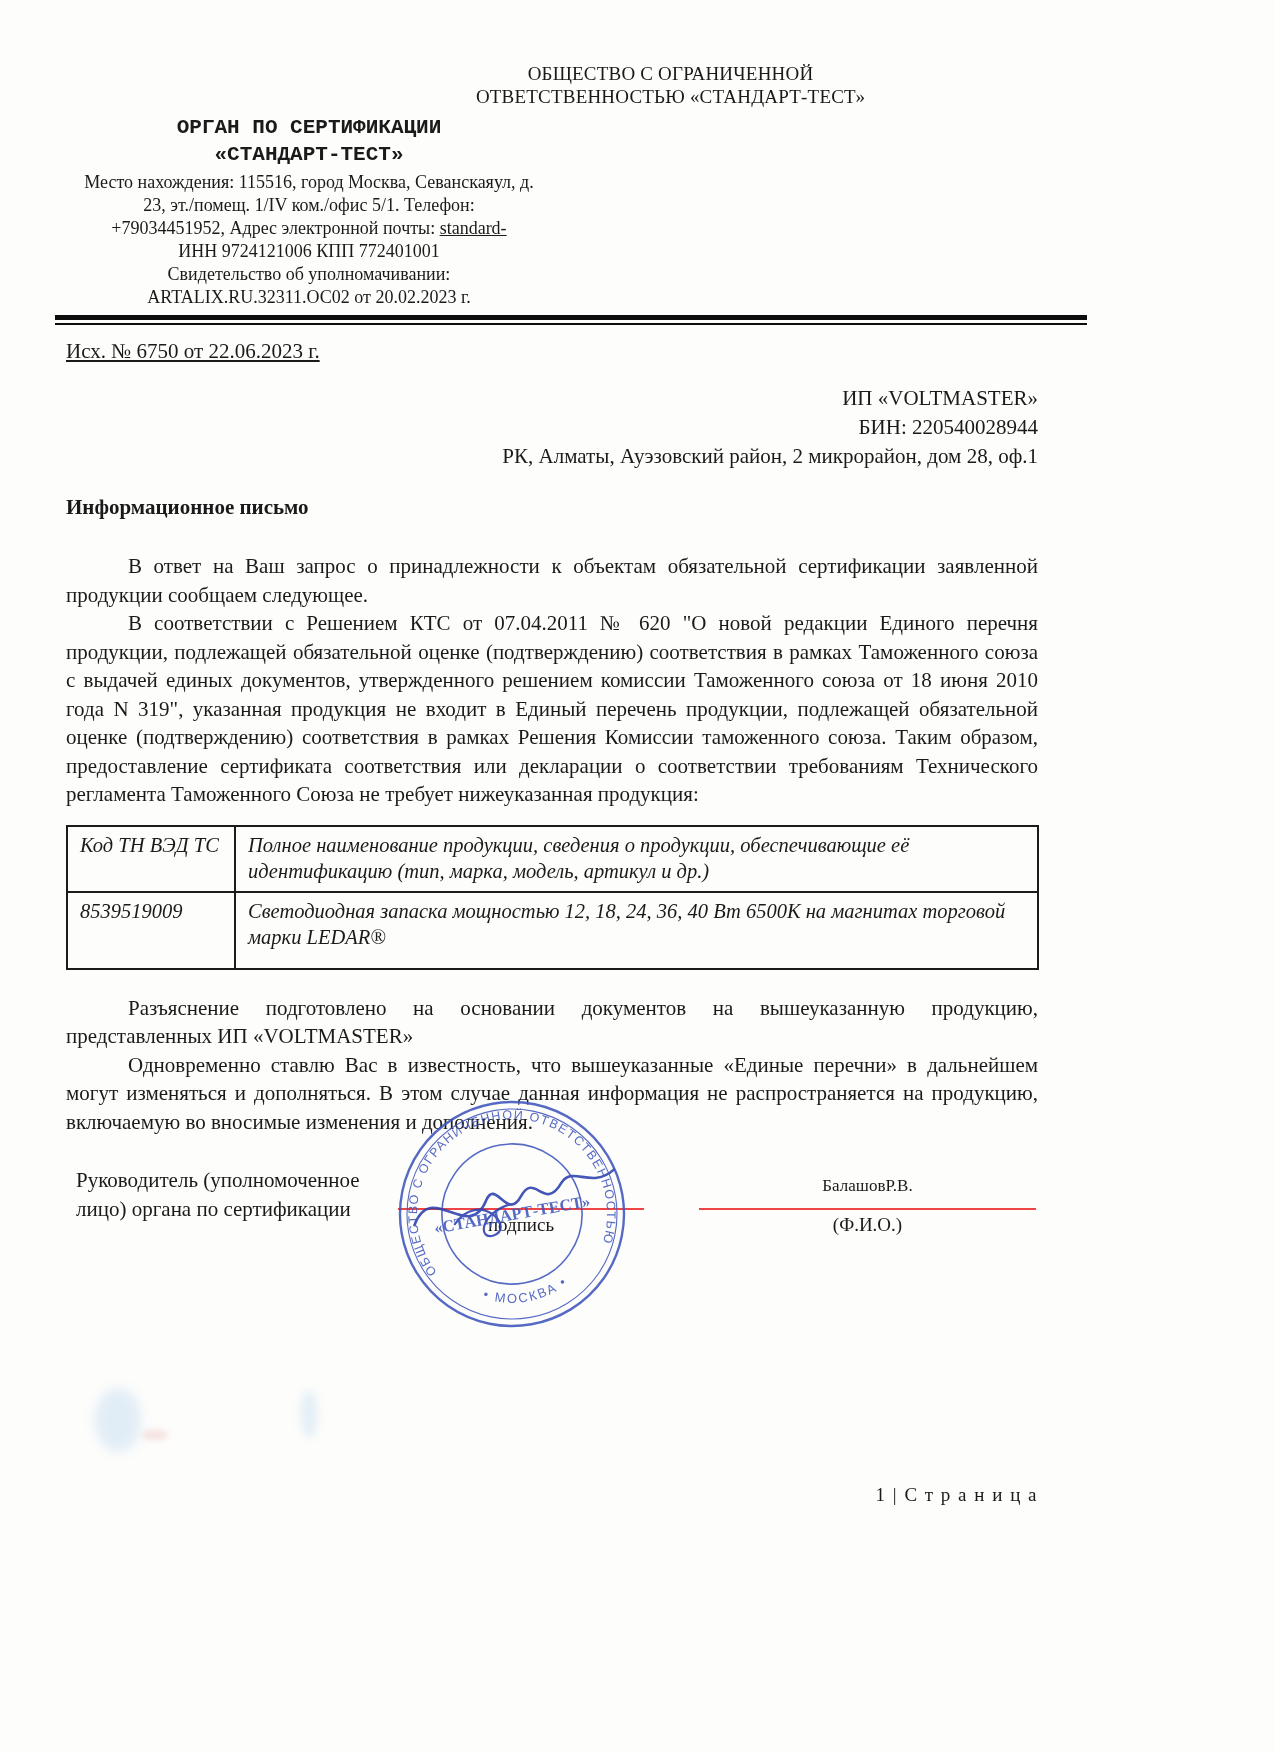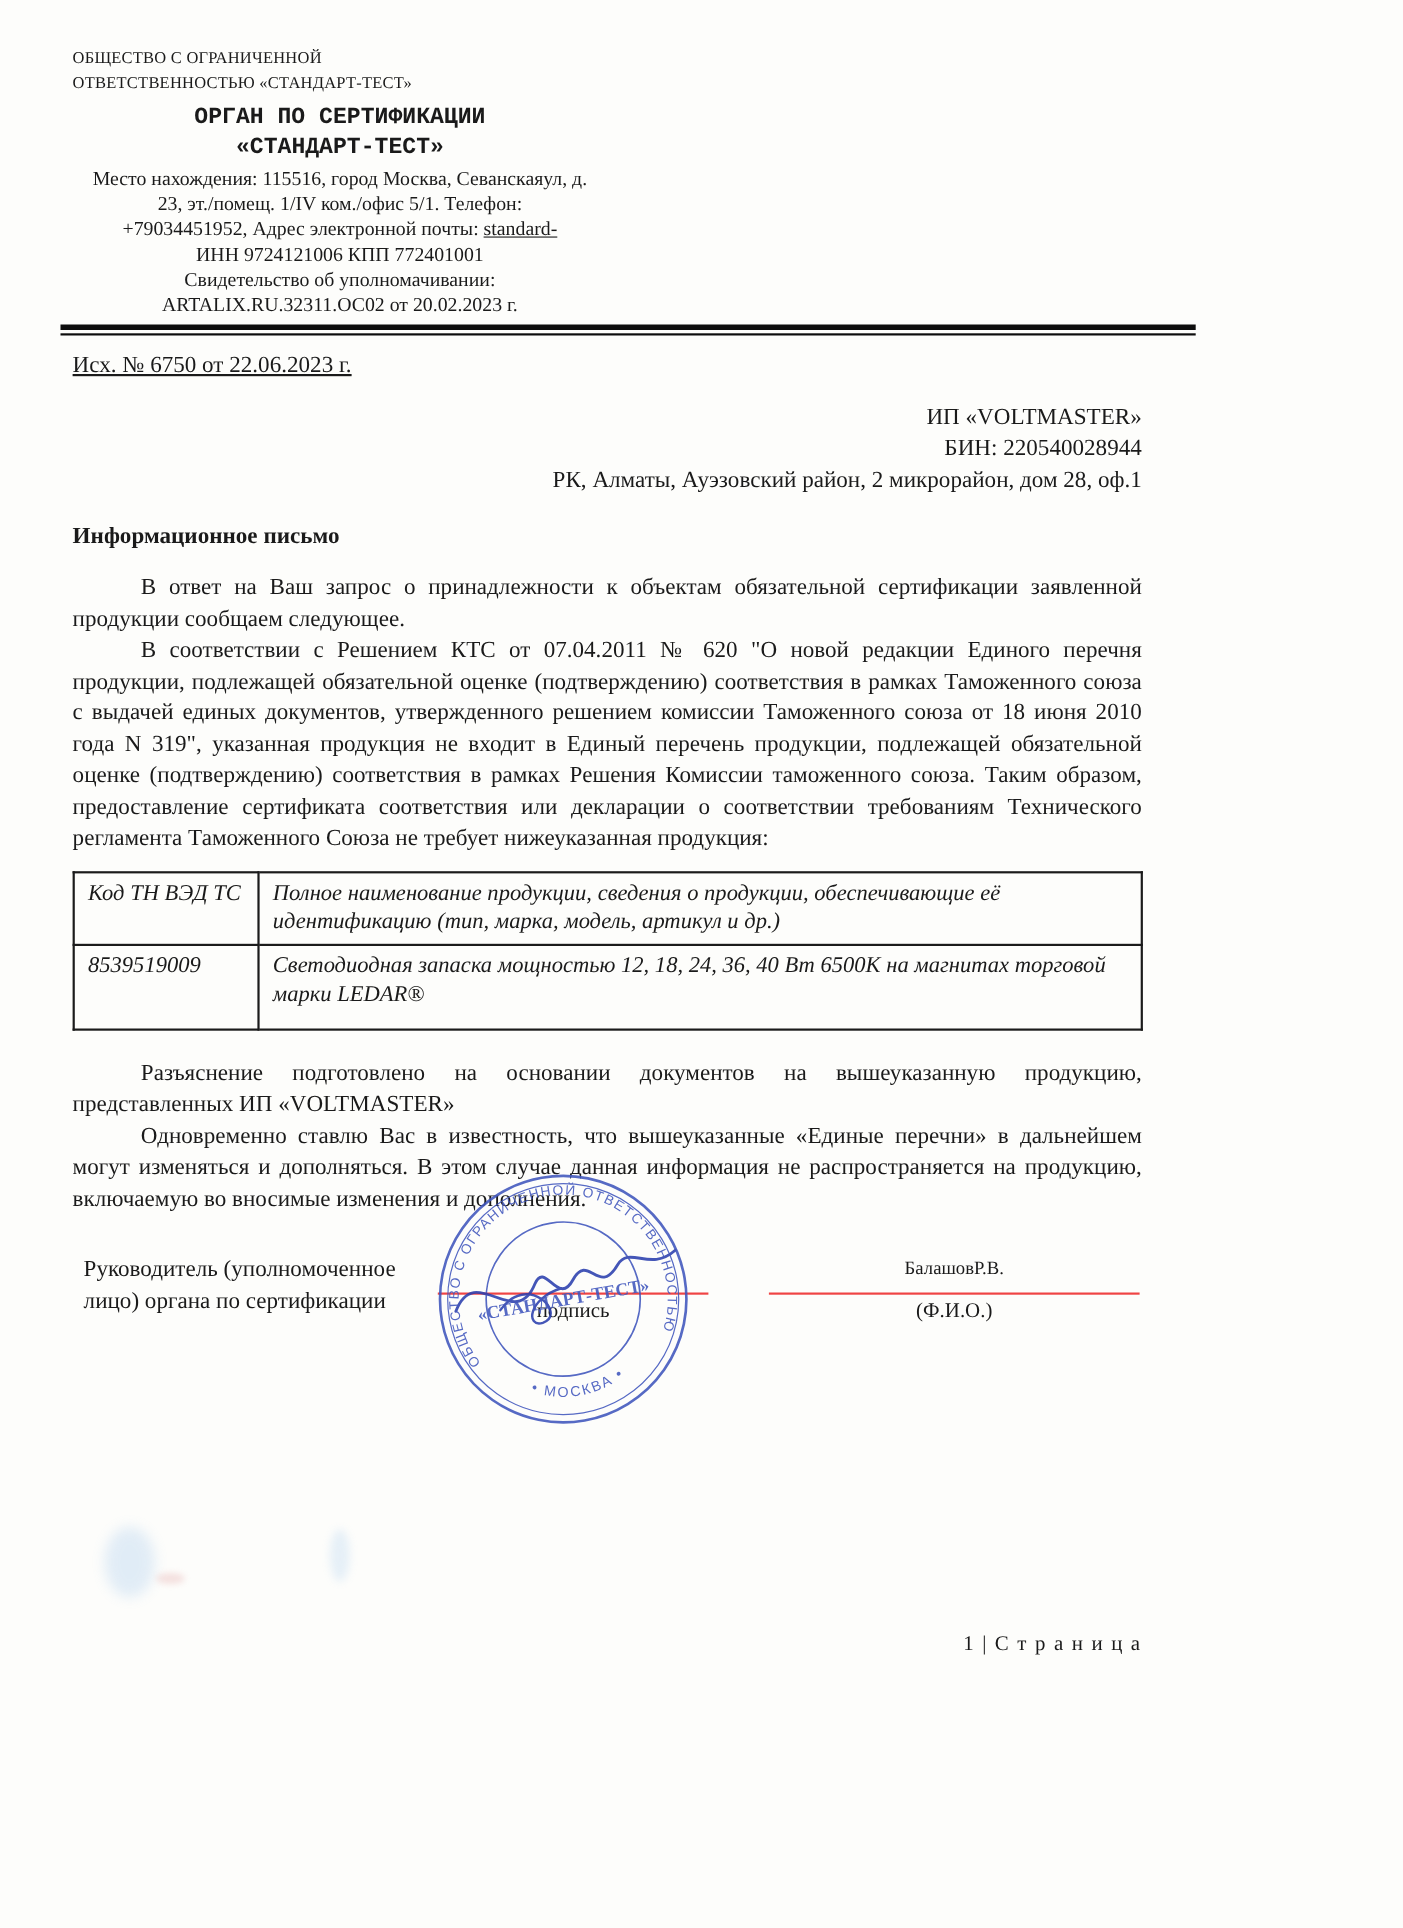--- a/index.html
+++ b/index.html
@@ -7,46 +7,46 @@
   .page {
     position:relative;
     width:1275px; height:1753px;
     margin:0 auto;
     background:#fdfdfb;
     color:#1a1a1a;
     font-family:"Liberation Serif","DejaVu Serif",serif;
     overflow:hidden;
   }
   
-  .company { padding:42px 0 0 66px; font-size:15px; line-height:23px; letter-spacing:.2px; }
+  .company { padding:62px 0 0 66px; font-size:19px; line-height:23px; letter-spacing:.2px;text-align:center; }
   .org { width:478px; margin:6px 0 0 70px; text-align:center; }
   .org-title { font-size:21px; font-weight:bold; line-height:27px;font-family:Liberation Mono, monospace; }
   .org-contact { margin-top:3px; font-size:18px; line-height:23px; }
   .org-contact .link { text-decoration:underline; }
   .rule { margin:6px 0 0 55px; width:1032px; height:10px;
           border-top:5px solid #0d0d0d; border-bottom:2px solid #0d0d0d; }
   
   .ref { margin:14px 0 0 66px; font-size:21px;text-decoration:underline; }
   .recipient { margin:20px 237px 0 0; text-align:right; font-size:21px; line-height:29px; }
   
   .letter-title { margin:24px 237px 0 66px; text-align:left; font-weight:bold; font-size:21px; }
-  .body-text { margin-top:19px; }
+  .body-text { margin-top:32px; }
   .para { margin:0 237px 0 66px; font-size:21px; line-height:28.5px;
           text-align:justify; text-indent:62px; }
   
   .product-table { margin:16px 0 0 66px; width:973px; border-collapse:collapse; font-size:20.5px; }
   .product-table th, .product-table td {
     border:2px solid #1b1b1b; padding:5px 12px 7px 12px;
     vertical-align:top; text-align:left; font-weight:normal; line-height:26px;font-style:italic;
   }
   .product-table .col-code { width:168px; }
   .product-table tr.data td { padding-bottom:18px; }
   .after-table { margin-top:24px; }
   
-  .sig-row { position:relative; display:flex; margin:30px 237px 0 76px;align-items:center; }
+  .sig-row { position:relative; display:flex; margin:30px 237px 0 76px; }
   .sig-role { width:312px; font-size:21px; line-height:29px; }
   .sig-sign { width:246px; margin-left:10px; padding-top:10px; }
   .sig-fio  { width:337px; margin-left:55px; padding-top:10px; }
   .sig-value { height:34px; border-bottom:2px solid #ef4444; font-size:17px; text-align:center; }
   .sig-caption { padding-top:4px; text-align:center; font-size:19px; }
   
   .stamp { position:absolute; left:318px; top:-70px; width:236px; height:236px;
            transform:rotate(-10deg); opacity:.88; pointer-events:none; z-index:3; }
   .stamp svg { width:100%; height:100%; }
   

